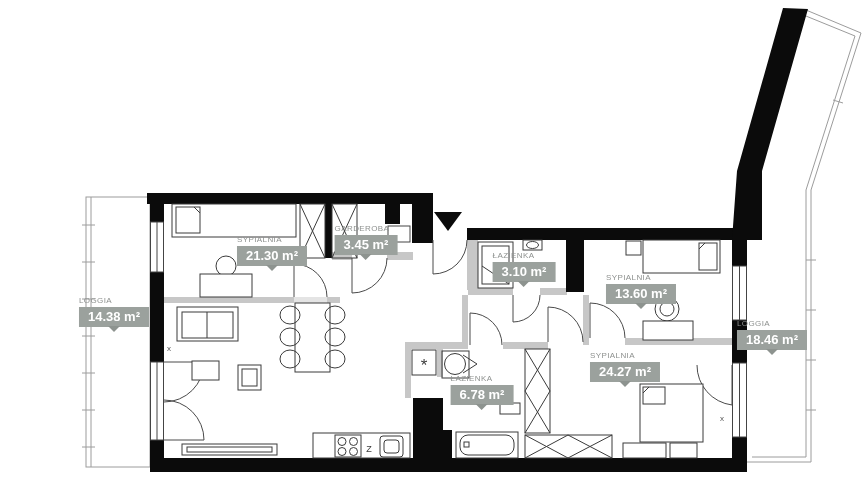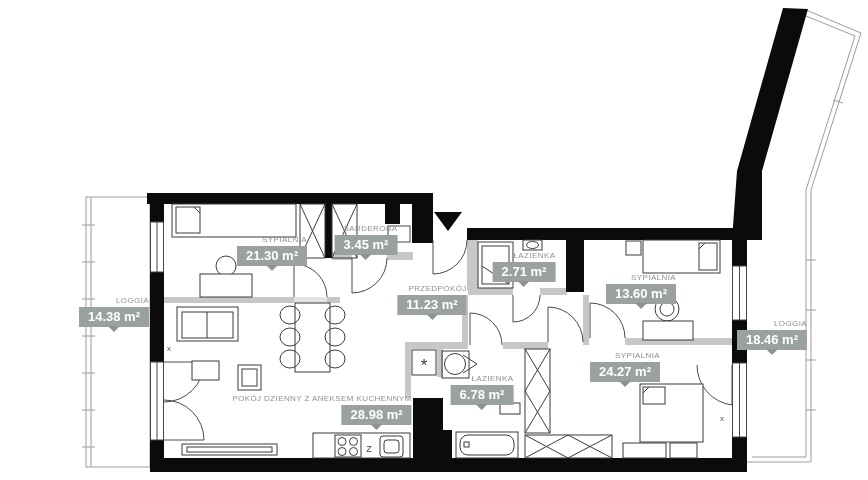--- a/index.html
+++ b/index.html
@@ -2,21 +2,21 @@
 <html><head>
 <meta charset="utf-8">
 <style>
   html,body{margin:0;padding:0;background:#fff;}
   .plan{
     position:relative;width:868px;height:480px;background:#ffffff;
     font-family:"Liberation Sans",sans-serif;overflow:hidden;
   }
   .plan svg{position:absolute;left:0;top:0;}
   
-  .room-label{position:absolute;transform:translateX(-50%);text-align:right;z-index:5;}
+  .room-label{position:absolute;transform:translateX(-50%);text-align:left;z-index:5;}
   .room-name{
     font-size:8px;line-height:10px;color:#8e918f;letter-spacing:.05em;
     white-space:nowrap;margin-bottom:1px;
   }
   .room-area{
     display:inline-block;position:relative;background:#9ba19d;color:#ffffff;
     font-size:13px;font-weight:bold;line-height:15px;padding:2px 9px 3px;
     white-space:nowrap;
   }
   .room-area::after{
@@ -218,49 +218,41 @@
   <div class="room-label" style="left:272px;top:235px">
     <div class="room-name">SYPIALNIA</div>
     <div class="room-area"><span>21.30 m²</span></div>
   </div>
   <div class="room-label" style="left:366px;top:224px">
     <div class="room-name">GARDEROBA</div>
     <div class="room-area"><span>3.45 m²</span></div>
   </div>
   <div class="room-label" style="left:524px;top:251px">
     <div class="room-name">ŁAZIENKA</div>
-    <div class="room-area"><span>2.71 m²</span></div>
+    <div class="room-area"><span>3.10 m²</span></div>
   </div>
   <div class="room-label" style="left:641px;top:273px">
     <div class="room-name">SYPIALNIA</div>
     <div class="room-area"><span>13.60 m²</span></div>
   </div>
   <div class="room-label" style="left:114px;top:296px">
     <div class="room-name">LOGGIA</div>
     <div class="room-area"><span>14.38 m²</span></div>
   </div>
-  <div class="room-label" style="left:432px;top:284px">
-    <div class="room-name">PRZEDPOKÓJ</div>
-    <div class="room-area"><span>11.23 m²</span></div>
-  </div>
   <div class="room-label" style="left:772px;top:319px">
     <div class="room-name">LOGGIA</div>
     <div class="room-area"><span>18.46 m²</span></div>
   </div>
   <div class="room-label" style="left:625px;top:351px">
     <div class="room-name">SYPIALNIA</div>
     <div class="room-area"><span>24.27 m²</span></div>
   </div>
   <div class="room-label" style="left:482px;top:374px">
     <div class="room-name">ŁAZIENKA</div>
     <div class="room-area"><span>6.78 m²</span></div>
-  </div>
-  <div class="room-label" style="left:322px;top:394px">
-    <div class="room-name">POKÓJ DZIENNY Z ANEKSEM KUCHENNYM</div>
-    <div class="room-area"><span>28.98 m²</span></div>
   </div>
 
   <span class="marker marker-z" style="left:369px;top:449px">Z</span>
   <span class="marker marker-ast" style="left:424px;top:362px">*</span>
   <span class="marker marker-x" style="left:169px;top:348px">x</span>
   <span class="marker marker-x" style="left:722px;top:418px">x</span>
 
 </div>
 
 </body></html>

